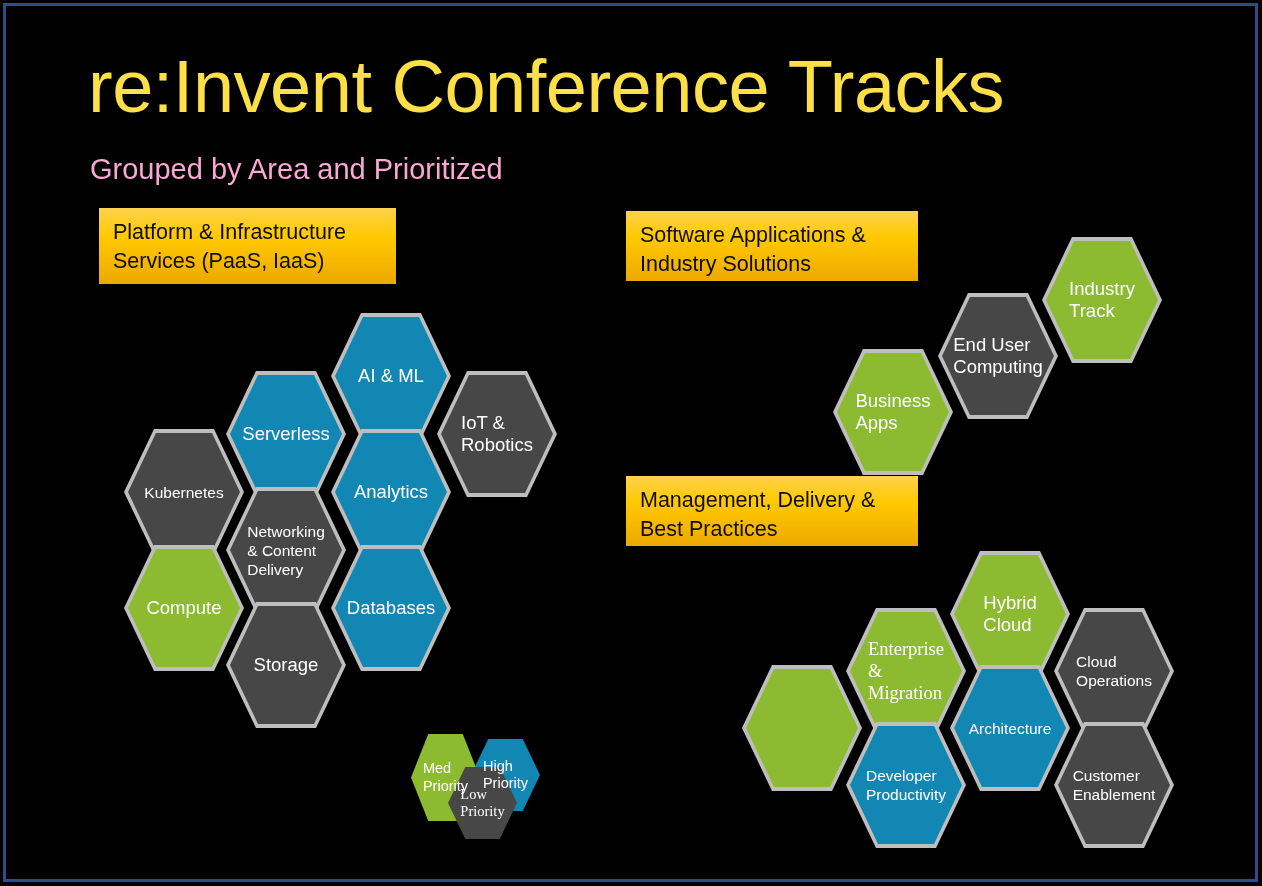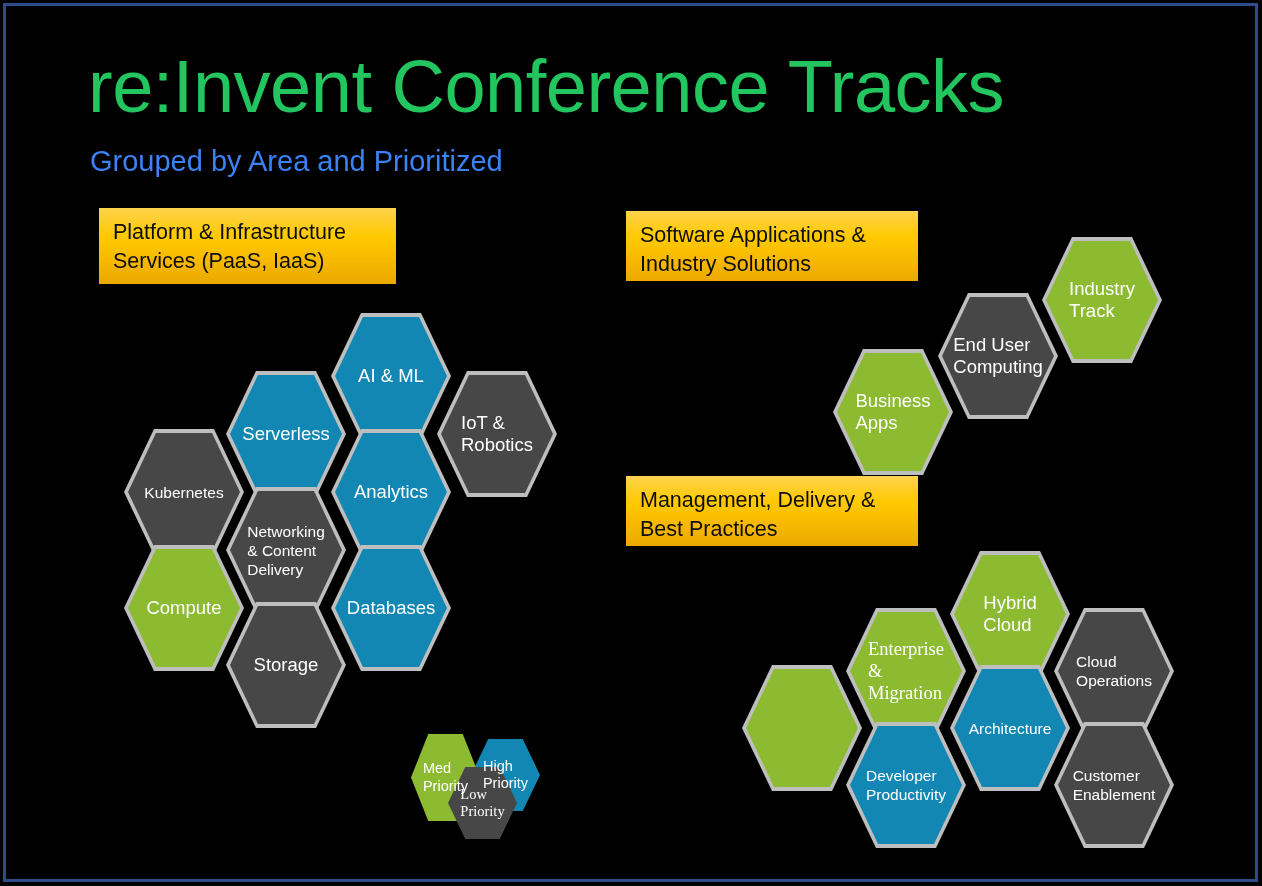--- a/index.html
+++ b/index.html
@@ -28,32 +28,32 @@
     pointer-events: none;
   }
   
   #title {
     position: absolute;
     left: 88px;
     top: 44px;
     font-size: 74px;
     line-height: 86px;
     font-weight: 300;
-    color: #22c55e;
+    color: #fde047;
     letter-spacing: -0.5px;
     white-space: nowrap;
   }
   #subtitle {
     position: absolute;
     left: 90px;
-    top: 144px;
+    top: 152px;
     font-size: 29px;
     line-height: 34px;
     font-weight: 300;
-    color: #3b82f6;
+    color: #f9a8d4;
     white-space: nowrap;
   }
   
   .sec-header {
     position: absolute;
     box-sizing: border-box;
     padding: 10px 14px 8px 14px;
     color: #0d0d0d;
     font-size: 21.5px;
     line-height: 29px;

